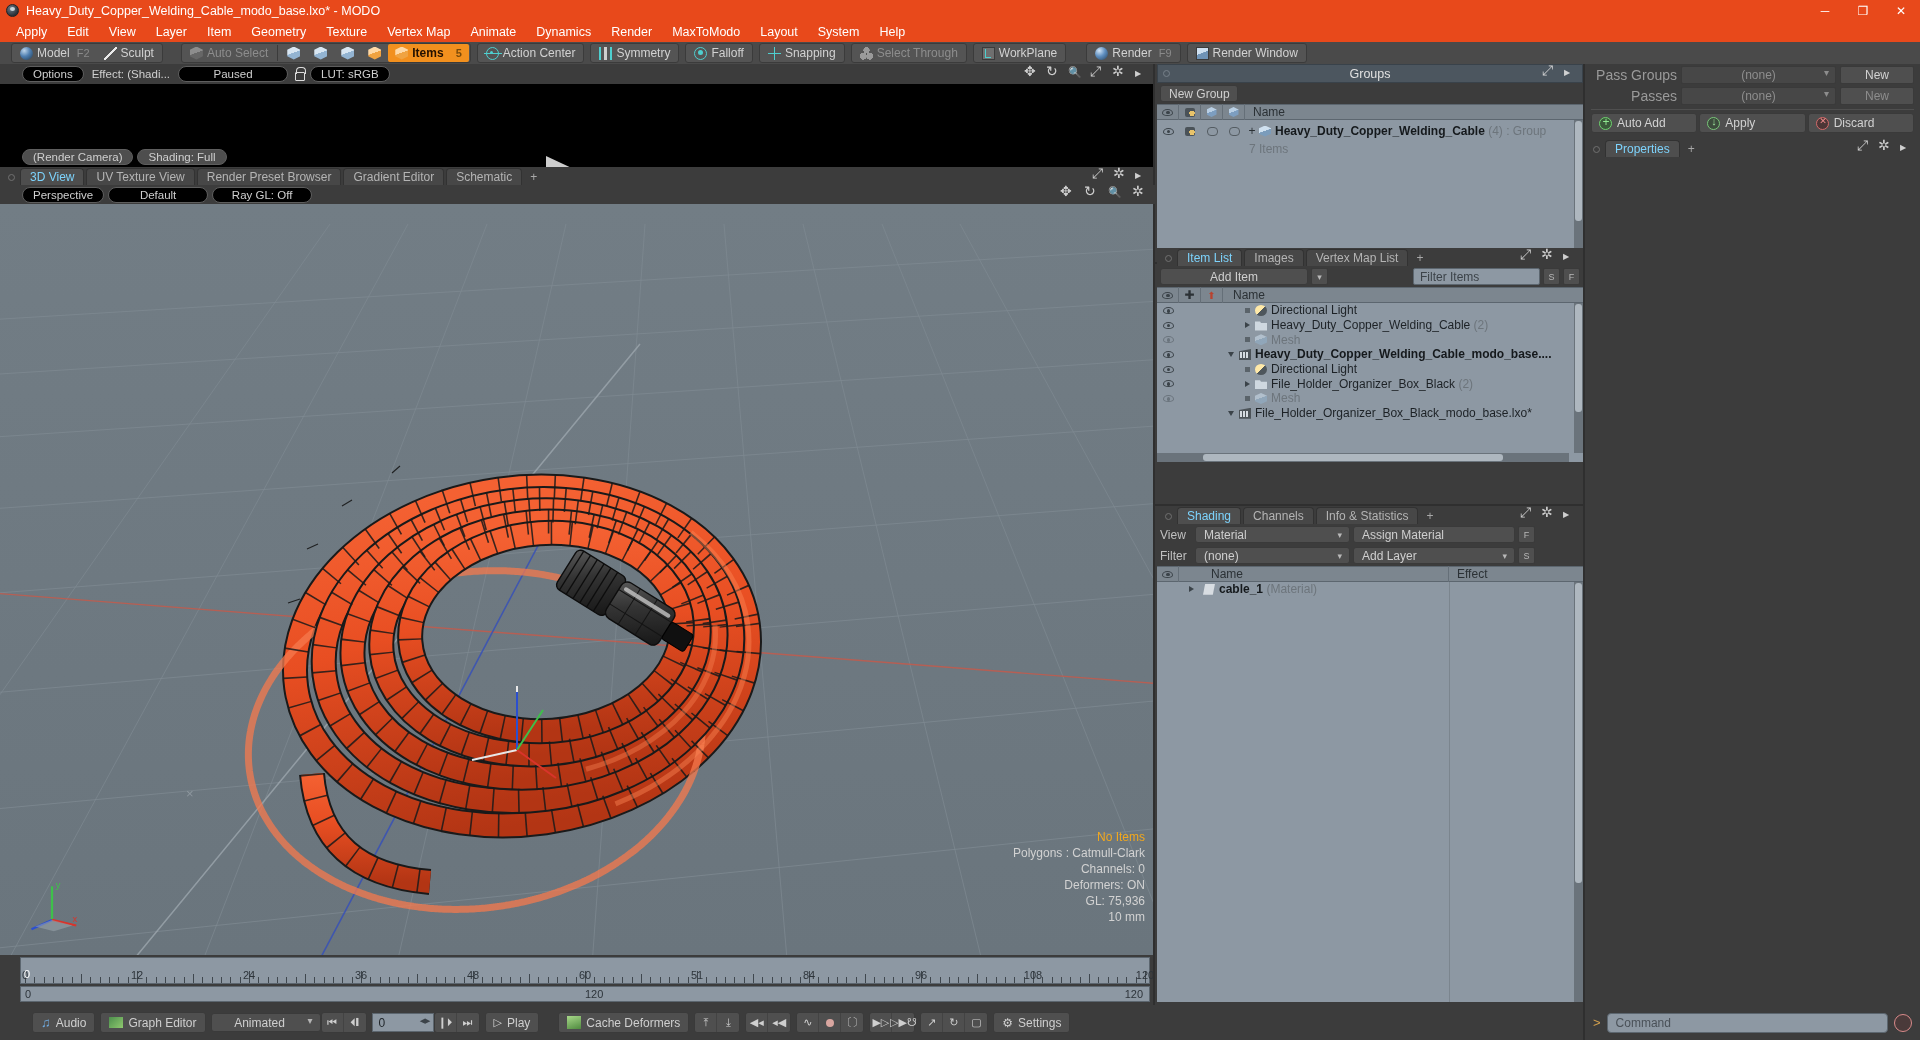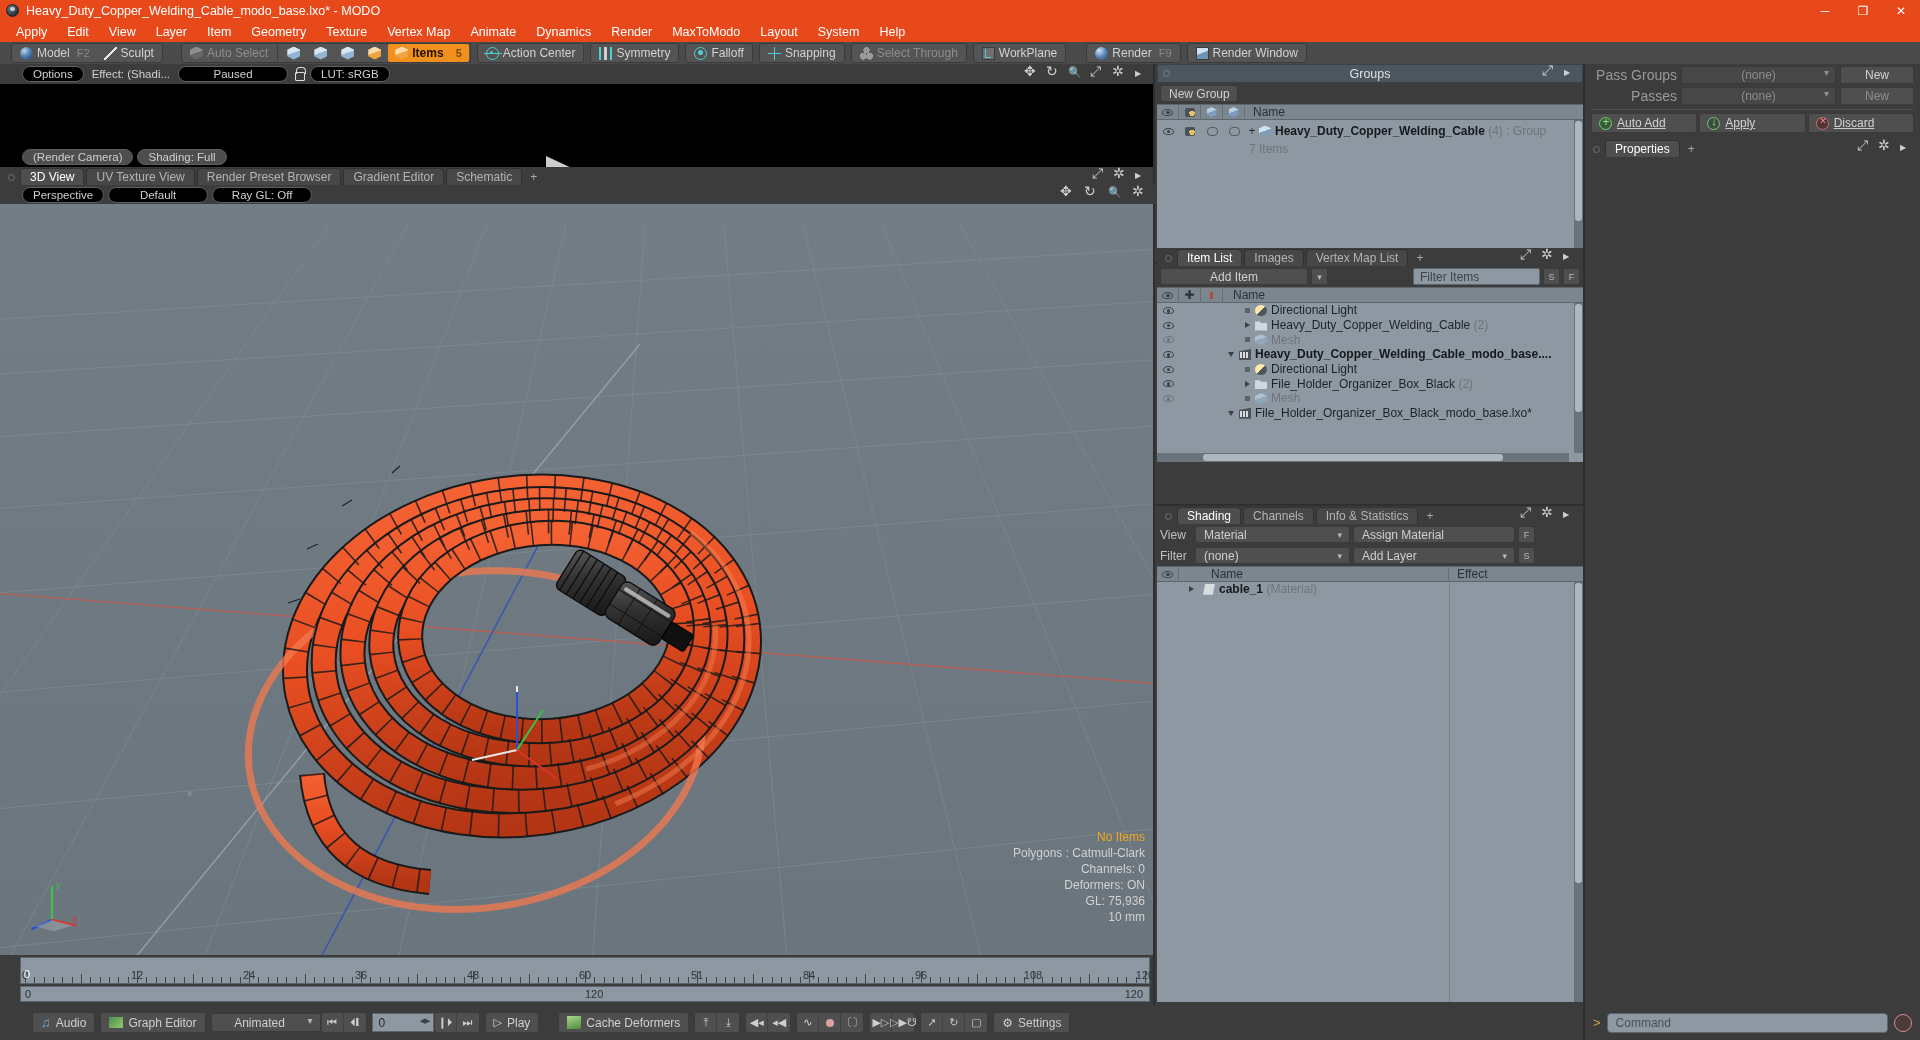--- a/index.html
+++ b/index.html
@@ -120,21 +120,21 @@
   .tabstrip {
     position:absolute; left:0; top:167px; width:1155px; height:18px;
     background:#3c3c3c; display:flex; align-items:flex-end; padding-left:6px;
   }
   .tdot { width:7px;height:7px;border-radius:50%;border:1px solid #707070;margin:0 5px 4px 2px; }
   .tab {
     height:17px; padding:0 9px; font-size:12px; color:#b4b4b4;
     display:flex; align-items:center; border-radius:4px 4px 0 0;
     background:#474747; margin-right:2px; border:1px solid #323232; border-bottom:none;
   }
-  .tab.sel { background:#4e4e4e; color:#ffffff; }
+  .tab.sel { background:#4e4e4e; color:#7dd3fc; }
   .tab.plus { padding:0 6px; background:transparent; border:none; color:#a8a8a8; }
   .tabstrip .right-icons { margin-left:auto; display:flex; gap:8px; padding-right:8px; padding-bottom:2px; }
 
   
   .viewport {
     position:absolute; left:0; top:185px; width:1155px; height:770px;
     background:#6f7a82; overflow:hidden;
   }
   .vp-toolrow {
     position:absolute; left:0; top:0; width:1155px; height:19px;
@@ -267,21 +267,21 @@
     display:flex; align-items:center; justify-content:center; position:relative;
     font-size:12px; color:#8d8d8d;
   }
   .pgfield:after{content:'▾';position:absolute;right:6px;top:0px;color:#8d8d8d;font-size:10px;}
   .pgnew {
     width:74px; height:18px; background:#4f4f4f; border:1px solid #3a3a3a; border-radius:2px;
     display:flex;align-items:center;justify-content:center;font-size:12px;color:#d2d2d2;
   }
   .pgnew.dim { color:#8d8d8d; }
   .hr { height:1px; background:#4f4f4f; margin:3px 6px; }
-  .abd { height:20px; display:flex; gap:2px; padding:0 6px;text-decoration:underline; }
+  .abd { height:20px; display:flex; gap:2px; padding:0 6px; }
   .abd .b {
     flex:1; background:#4f4f4f; border:1px solid #3a3a3a; border-radius:3px;
     display:flex; align-items:center; gap:5px; padding-left:7px; font-size:12px; color:#d2d2d2;
   }
   .cicon { width:13px;height:13px;border-radius:50%;flex:none; }
   .cicon.add { background:#3a5a3a; border:1.4px solid #6fd36f; position:relative; }
   .cicon.add:after{content:'+';position:absolute;left:2.5px;top:-3px;color:#8fe88f;font-size:12px;}
   .cicon.apply { background:#3c4c3c; border:1.4px solid #79c779; position:relative; }
   .cicon.apply:after{content:'↓';position:absolute;left:3px;top:-3px;color:#9ce09c;font-size:11px;}
   .cicon.disc { background:#4c3636; border:1.4px solid #d46a6a; position:relative; }

